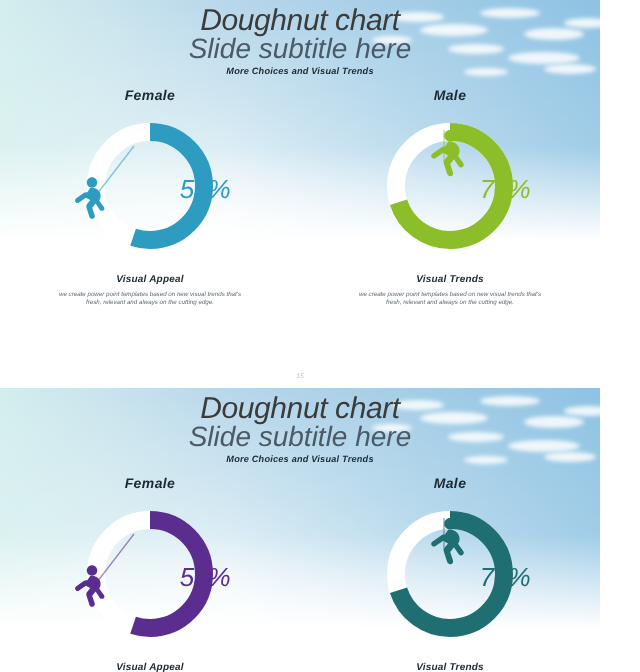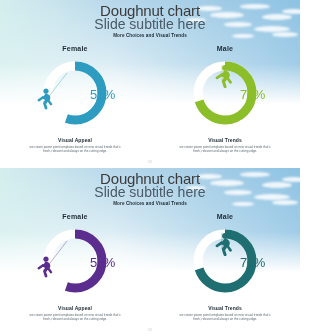--- a/index.html
+++ b/index.html
@@ -1,18 +1,18 @@
 <!DOCTYPE html>
 <html><head>
 <meta charset="utf-8">
 <style>
   html,body{margin:0;padding:0;background:#ffffff;}
   body{width:300px;height:336px;font-family:"Liberation Sans",sans-serif;overflow:hidden;}
 
-  .slide{position:relative;width:300px;height:168px;overflow:hidden;background:#ffffff;}
+  .slide{position:relative;width:300px;height:194px;overflow:hidden;background:#ffffff;font-style:italic;}
 
   
   .sky{position:absolute;inset:0;
     background:
       linear-gradient(to bottom, rgba(255,255,255,0) 0%, rgba(255,255,255,0.15) 38%, #ffffff 62%, #ffffff 100%),
       linear-gradient(to right, rgba(214,240,238,0.95) 0%, rgba(228,245,243,0.6) 18%, rgba(255,255,255,0.25) 38%, rgba(175,212,234,0.55) 62%, rgba(141,194,227,0.95) 100%),
       linear-gradient(to bottom, #9fc9e4 0%, #bcdcec 30%, #e3f1f6 55%, #ffffff 75%);
   }
   .cloud{position:absolute;background:#ffffff;border-radius:50%;filter:blur(1.1px);opacity:.85;}
 

